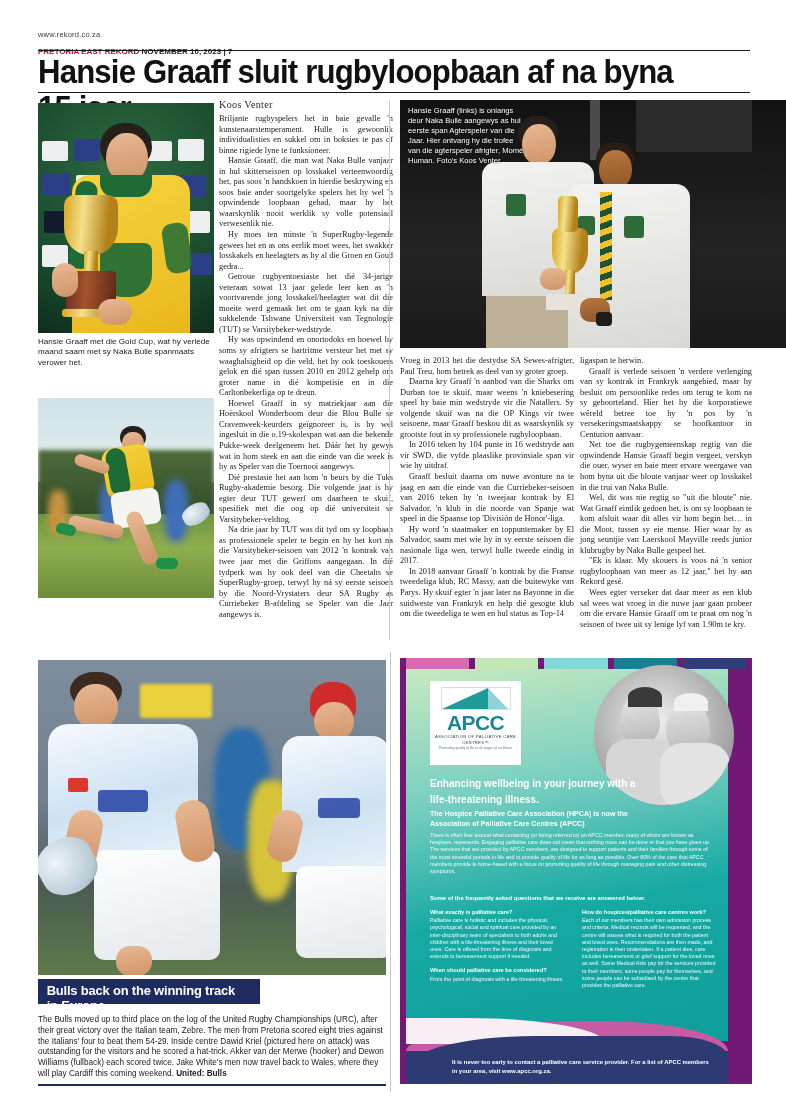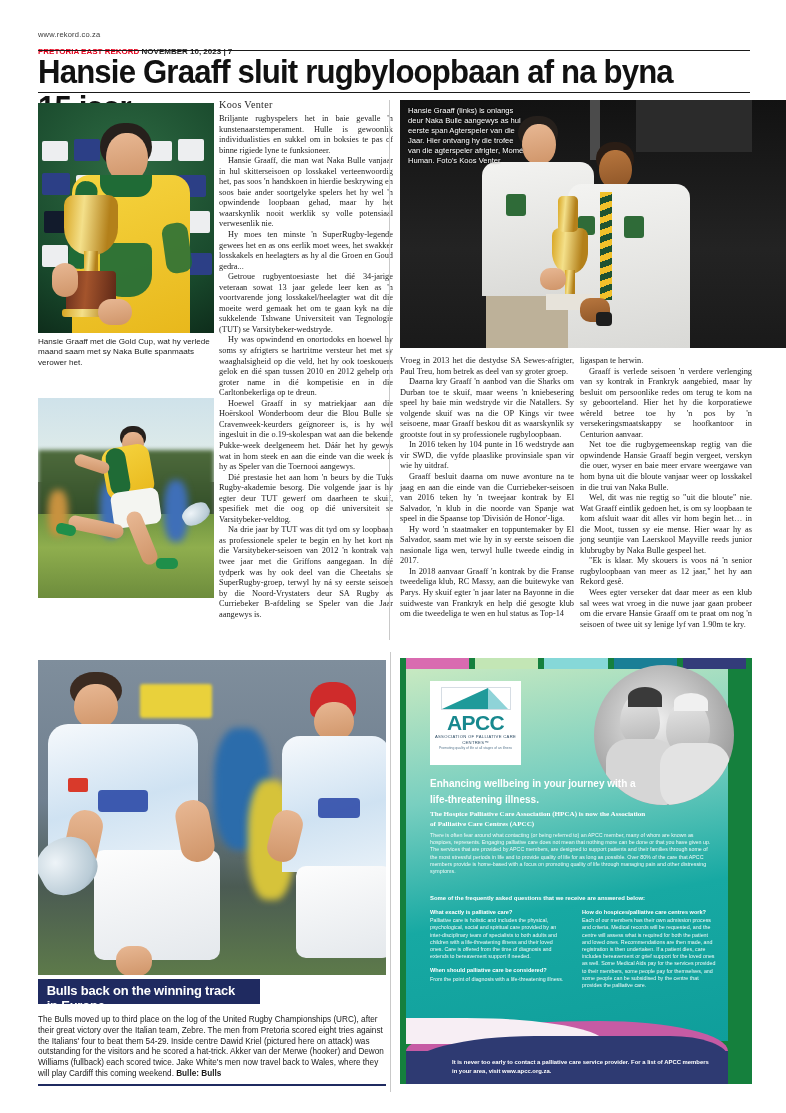--- a/index.html
+++ b/index.html
@@ -148,21 +148,21 @@
     font-size:8.2px;line-height:10.8px;color:#1b1b1b;text-align:left;
   }
   #bulls-body b{font-weight:bold;}
   .bulls-rule{
     position:absolute;left:38px;top:1084px;width:348px;height:2px;background:#1f2a60;
   }
 
   
   .ad{
     position:absolute;left:400px;top:658px;width:352px;height:426px;
-    background:#15803d;overflow:hidden;
+    background:#701a75;overflow:hidden;
   }
   .ad-topbars{position:absolute;left:6px;top:0;width:340px;height:11px;display:flex;gap:6px;}
   .ad-topbars i{display:block;height:11px;flex:1;}
   .ad-panel{
     position:absolute;left:6px;top:11px;width:322px;height:372px;
     background:linear-gradient(170deg,#c7e9c1 0%,#79cfc0 32%,#17a9a3 62%,#0f9e9b 100%);
   }
   .ad-photo-circle{
     position:absolute;right:-6px;top:-4px;width:140px;height:140px;border-radius:50%;
     background:radial-gradient(circle at 45% 40%,#efefef,#9a9a9a 75%,#6e6e6e);
@@ -201,21 +201,21 @@
     font-size:3.4px;color:#5f7d93;margin-top:1px;font-family:"Liberation Sans",sans-serif;
   }
   .ad-head{
     position:absolute;left:24px;top:107px;width:210px;
     color:#ffffff;font-weight:bold;font-size:10px;line-height:15.5px;
     font-family:"Liberation Sans",sans-serif;
   }
   .ad-sub{
     position:absolute;left:24px;top:141px;width:216px;
     color:#ffffff;font-weight:bold;font-size:7.1px;line-height:9.6px;
-    font-family:Liberation Serif, serif;
+    font-family:Liberation Sans, sans-serif;
   }
   .ad-para{
     position:absolute;left:24px;top:163px;width:286px;
     color:#f2fbfa;font-size:5.3px;line-height:7.2px;
     font-family:"Liberation Sans",sans-serif;
   }
   .ad-faqlead{
     position:absolute;left:24px;top:226px;width:290px;
     color:#ffffff;font-weight:bold;font-size:5.9px;
     font-family:"Liberation Sans",sans-serif;
@@ -406,21 +406,21 @@
     <div class="bull-short" style="position:absolute;left:258px;top:206px;width:96px;height:92px;border-radius:10px;"></div>
     <div style="position:absolute;left:280px;top:138px;width:42px;height:20px;background:#1b3aa0;border-radius:4px;opacity:.8;"></div>
     <div class="skin" style="position:absolute;left:232px;top:150px;width:30px;height:52px;border-radius:14px;transform:rotate(14deg);"></div>
   </div>
 
   <div class="bulls-band">
     <span>Bulls back on the winning track in Europe</span>
   </div>
   <div id="bulls-body">
     <span>The Bulls moved up to third place on the log of the United Rugby Championships (URC), after their great victory over the Italian team, Zebre. The men from Pretoria scored eight tries against the Italians' four to beat them 54-29. Inside centre Dawid Kriel (pictured here on attack) was outstanding for the visitors and he scored a hat-trick. Akker van der Merwe (hooker) and Dewon Williams (fullback) each scored twice. Jake White's men now travel back to Wales, where they will play Cardiff this coming weekend.</span>
-    <b>Bulle: Bulls</b>
+    <b>United: Bulls</b>
   </div>
   <div class="bulls-rule"></div>
 
   <div class="ad">
     <div class="ad-topbars">
       <i style="background:#d96bb0"></i>
       <i style="background:#c3e6b5"></i>
       <i style="background:#86d8d8"></i>
       <i style="background:#1a7f96"></i>
       <i style="background:#333c7a"></i>

